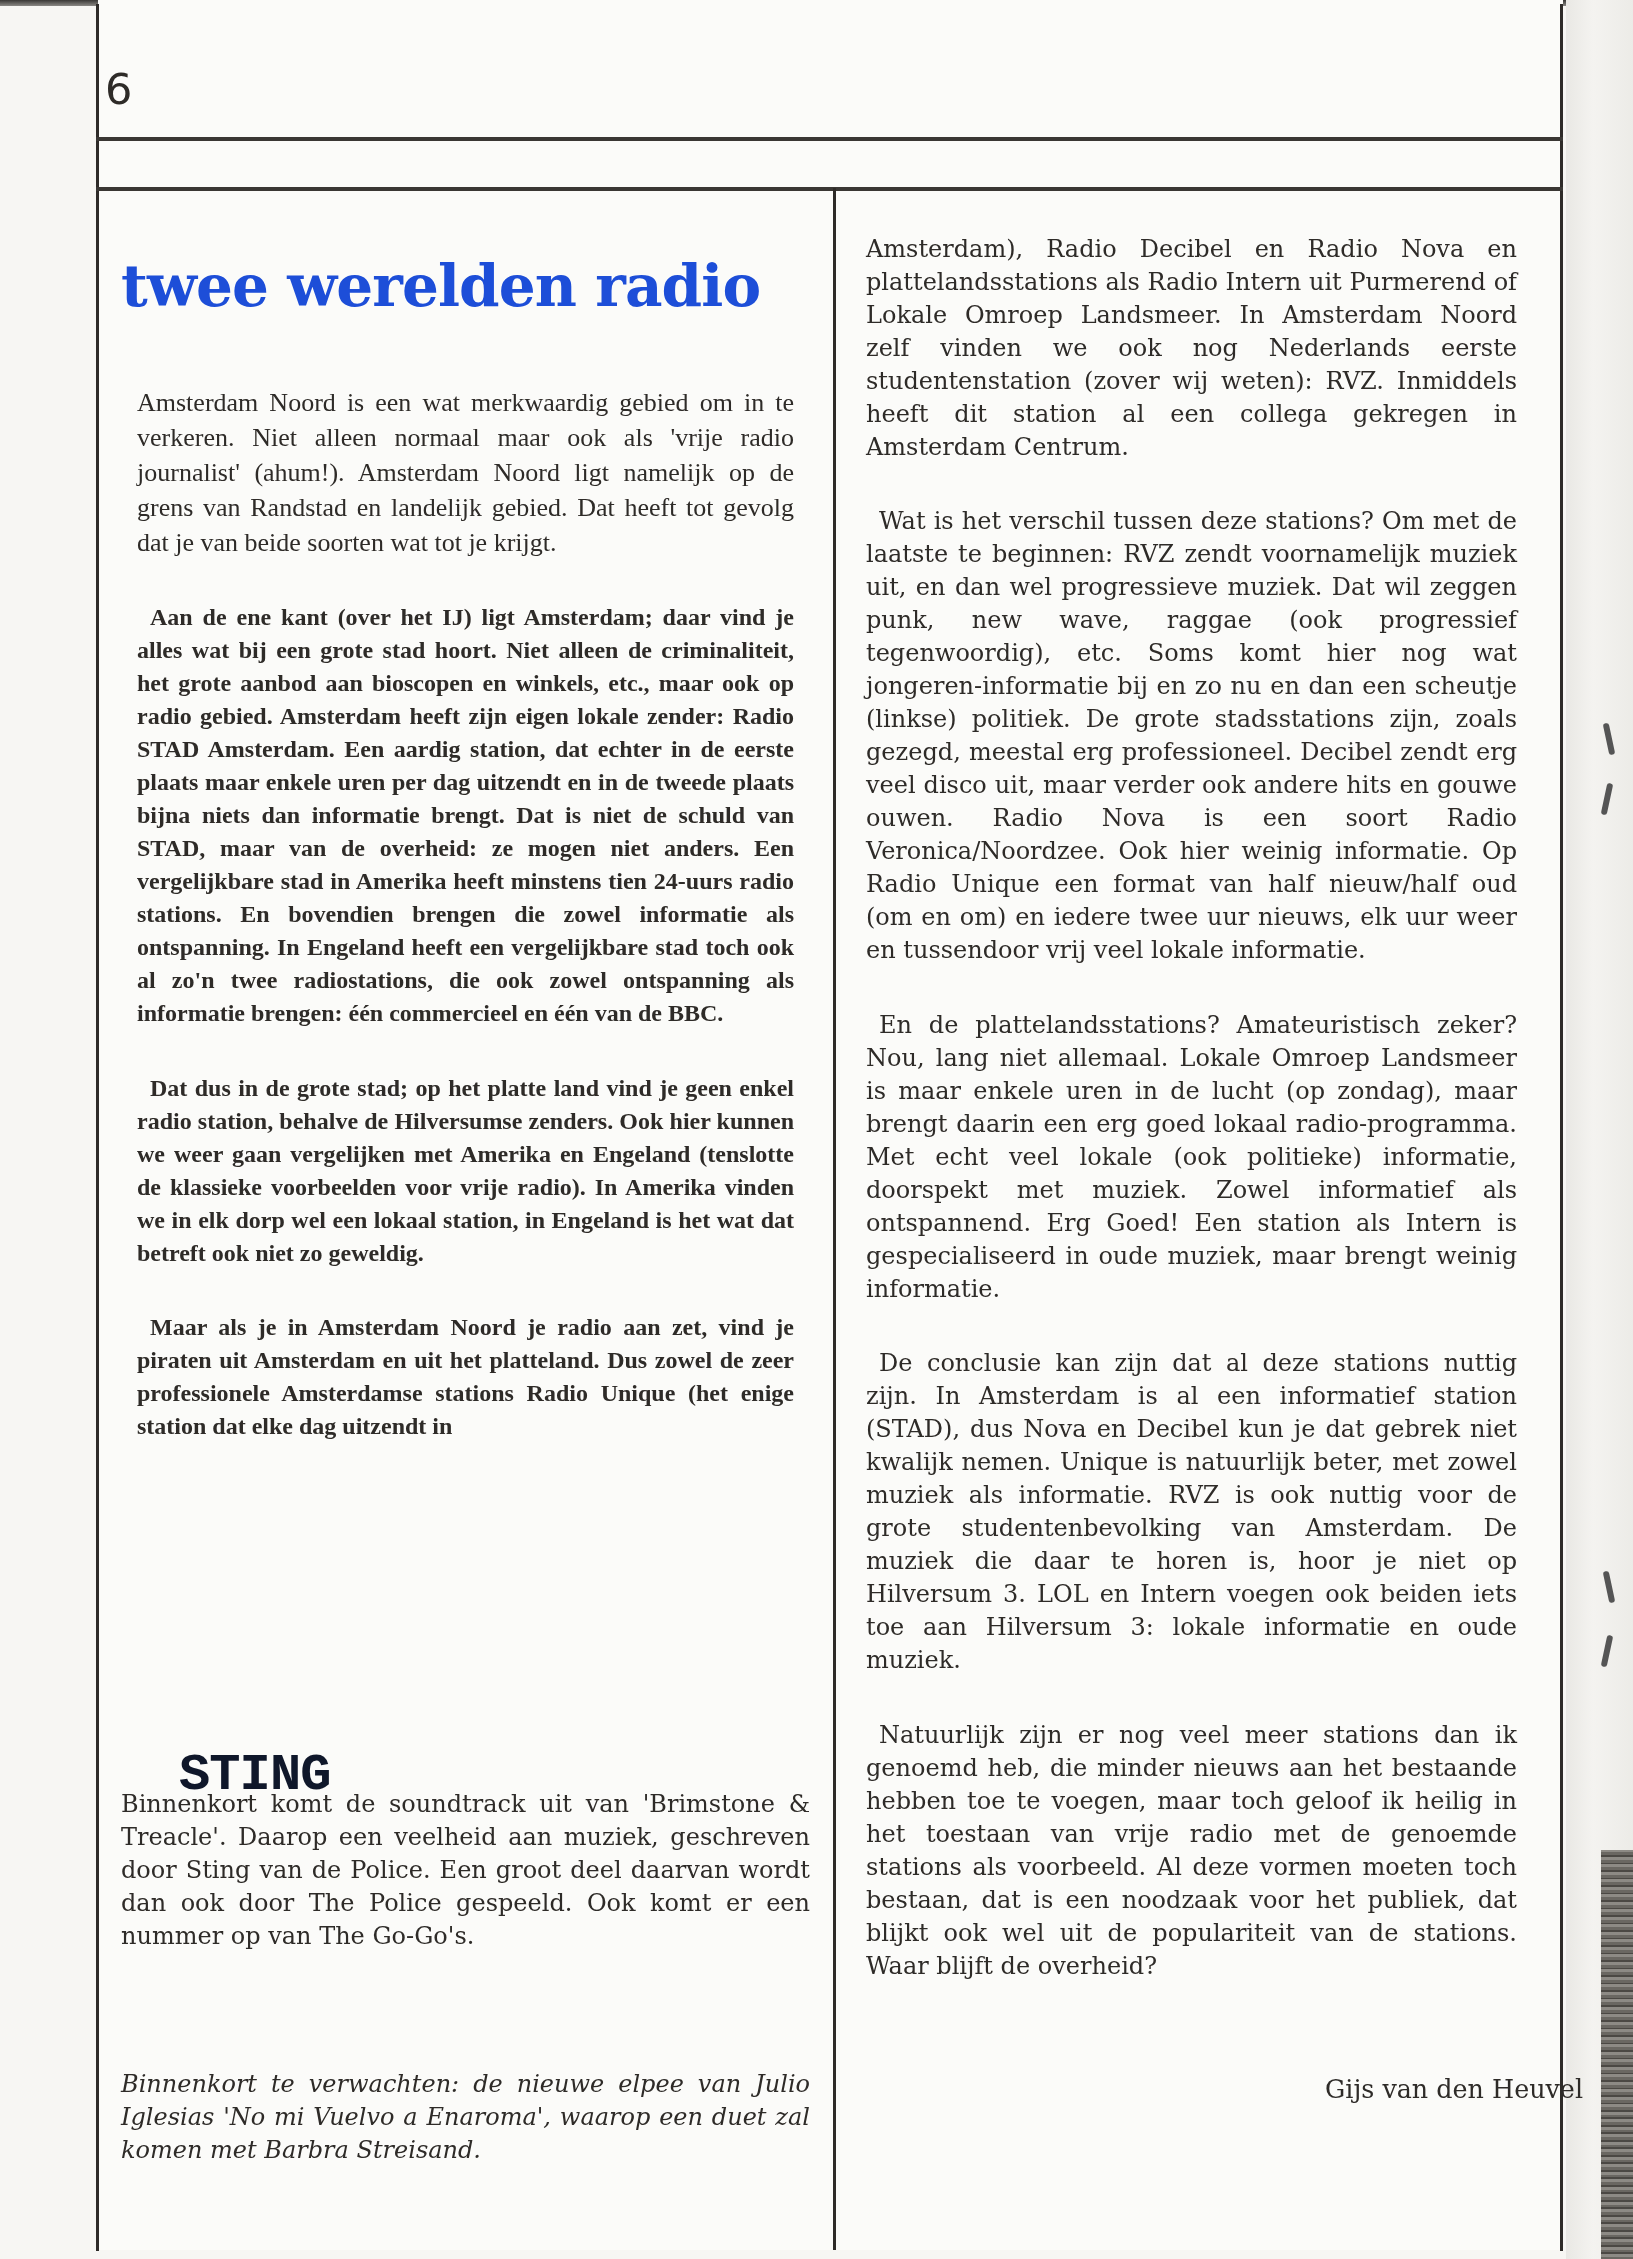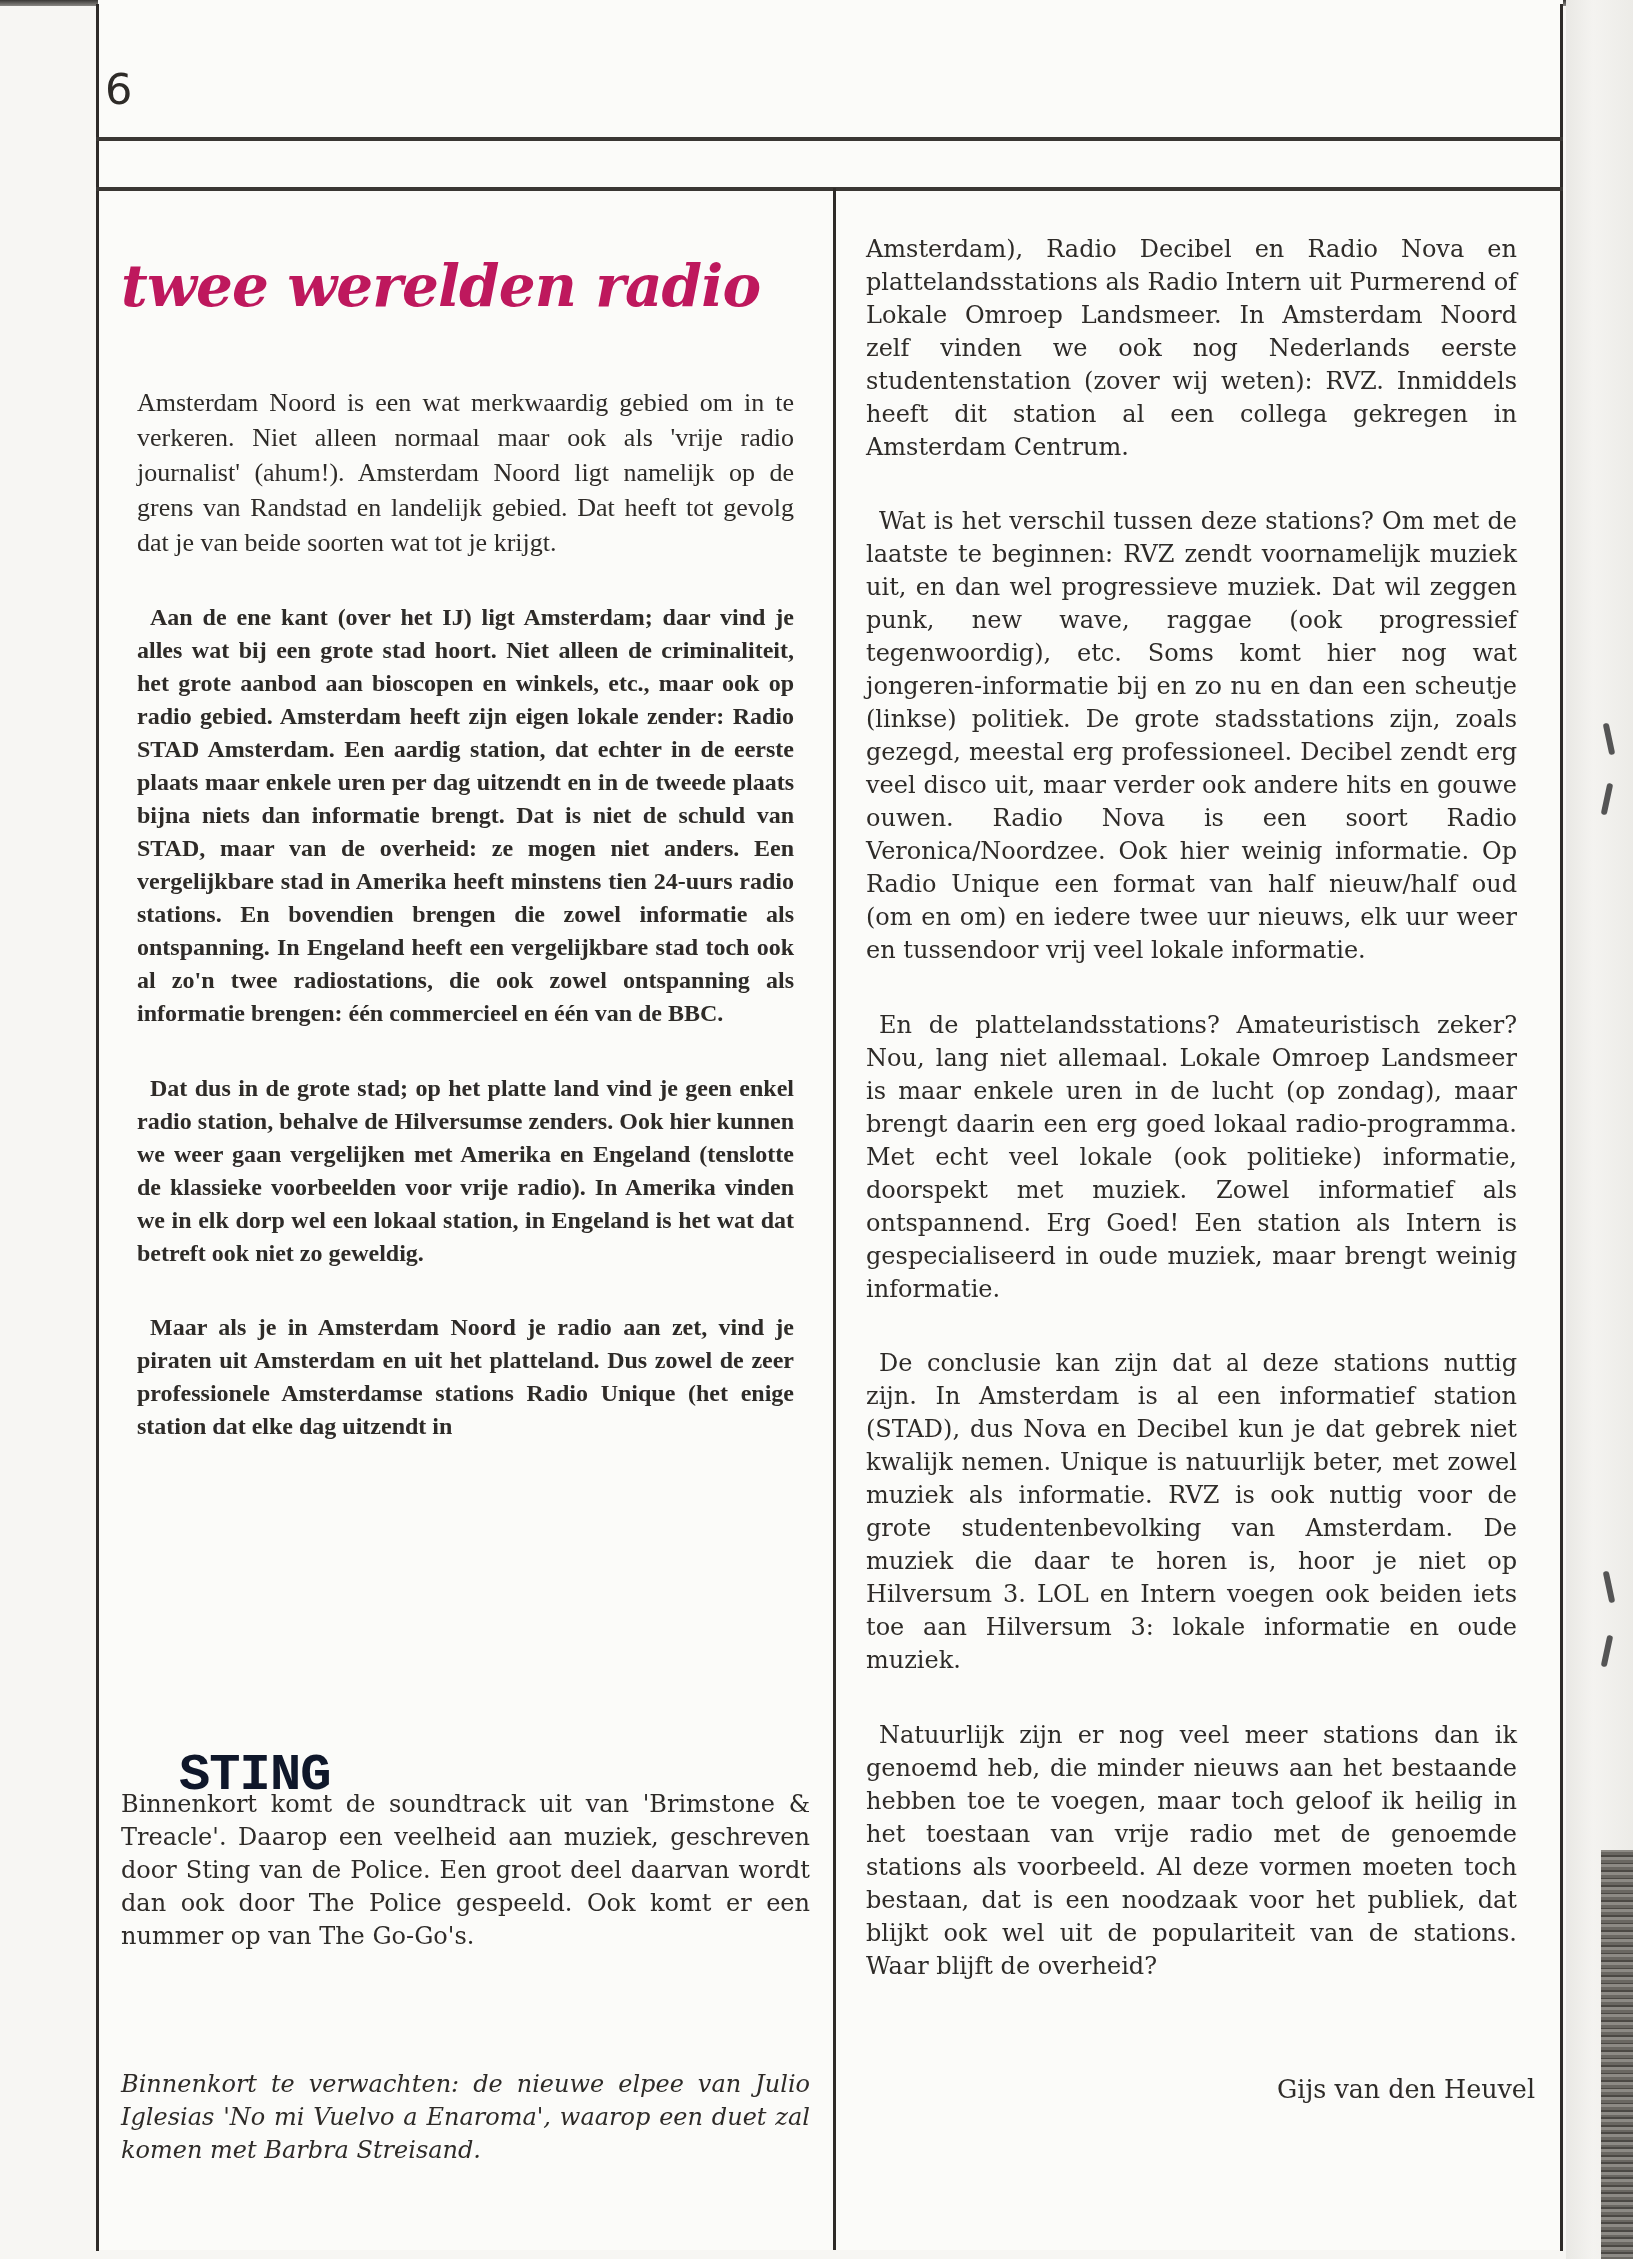--- a/index.html
+++ b/index.html
@@ -37,40 +37,39 @@
     font-size: 24px; line-height: 33px;
     text-align: justify;
   }
   .col-left { left: 121px; width: 689px; }
   .col-right { left: 850px; width: 683px; }
 
   .headline {
     position: absolute; left: 121px; top: 218px; width: 697px;
     font-family: "DejaVu Serif", "Liberation Serif", serif;
     font-weight: bold; font-size: 58px; line-height: 1; letter-spacing: -0.9px;
-    color: #be185d;
-    font-style: italic;
+    color: #1d4ed8;
   }
   .p { margin: 16px; text-indent: 13px; }
   .p.noindent { text-indent: 0; }
   .gap { height: 9.4px; }
   .bold { font-weight: bold; }
 
   .sting-title {
     position: absolute; left: 179px; top: 1750px;
     font-family: Liberation Mono, monospace;
     font-weight: bold; font-size: 52px; line-height: 1; color: #0f172a; letter-spacing: -0.9px;
   }
   .sting-body { position: absolute; left: 121px; top: 1788px; width: 689px; font-size: 24px; line-height: 33px; text-align: justify; }
   .sting-note {
     position: absolute; left: 121px; top: 2068px; width: 689px;
     font-size: 24px; line-height: 33px; font-style: italic; font-weight: normal; text-align: justify;
   }
   .byline {
-    position: absolute; left: 1111px; top: 2073px; width: 424px;
+    position: absolute; left: 1159px; top: 2073px; width: 424px;
     text-align: right; font-size: 25.4px; line-height: 33px;
   }
 
   .right-edge {
     position: absolute; left: 1566px; top: 0; width: 68px; height: 2260px;
     background: linear-gradient(90deg, #e9e8e4, #f4f3f0 40%, #ecebe7);
   }
   .edge-mark {
     position: absolute; width: 5.6px; height: 32px; background: #555; border-radius: 2.8px;
   }

